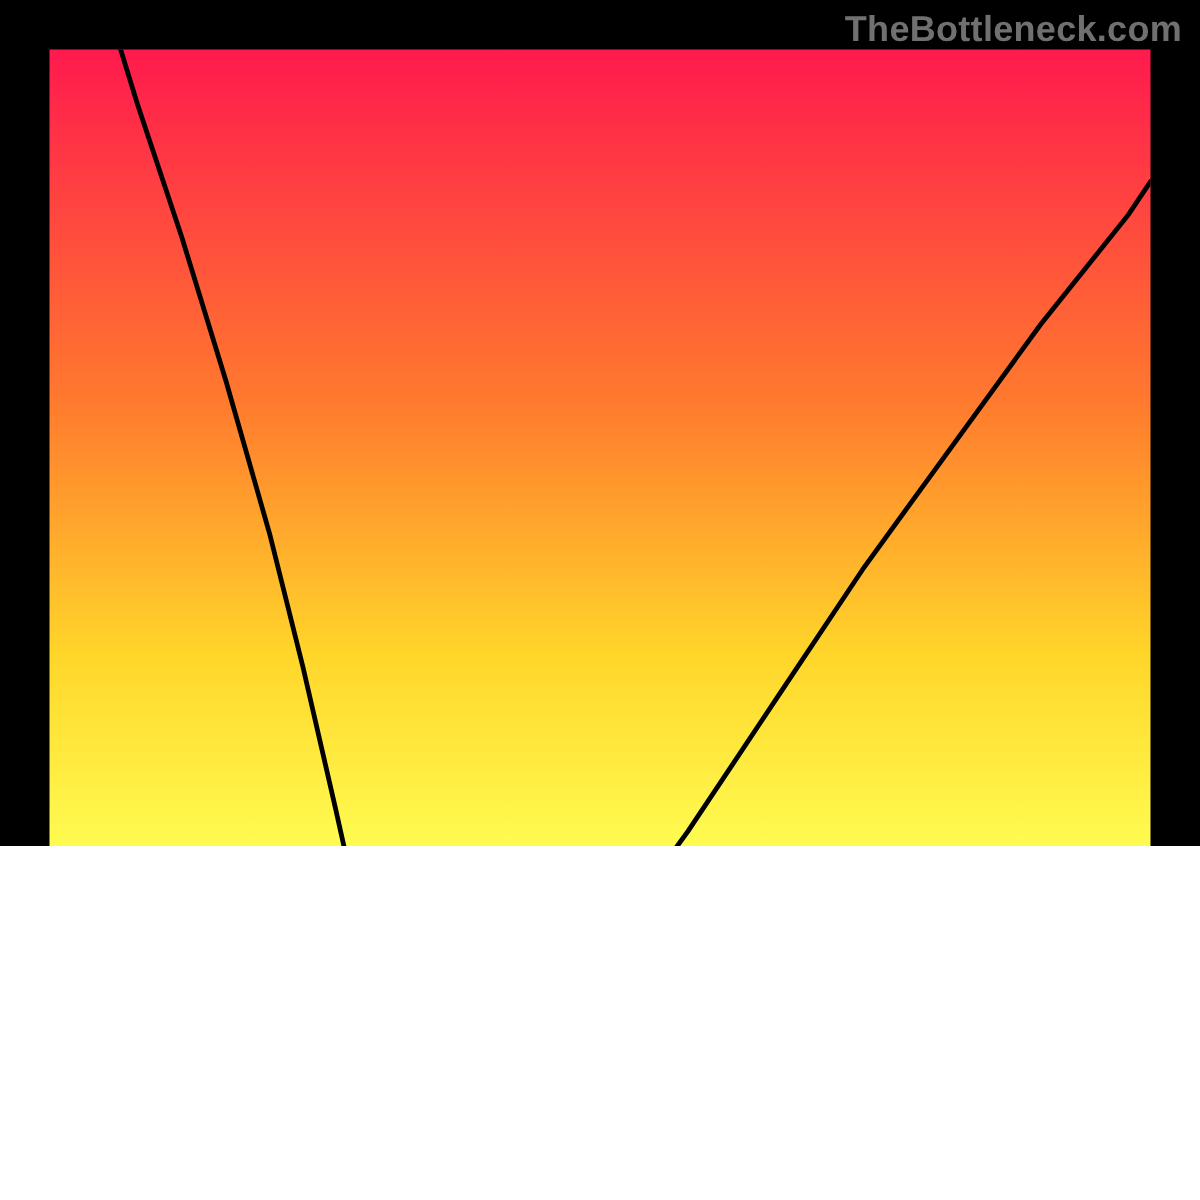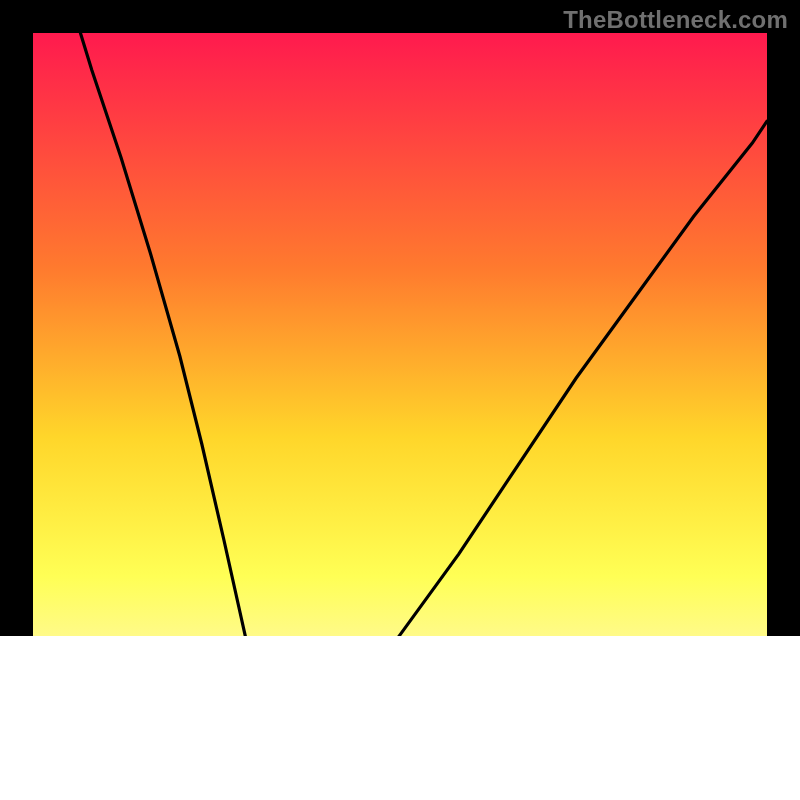--- a/index.html
+++ b/index.html
@@ -4,21 +4,21 @@
 <style>
   body {
     margin: 0;
     padding: 0;
     background: #fff;
     font-family: Arial, Helvetica, sans-serif;
   }
   .stage {
     position: relative;
     width: 800px;
-    height: 636px;
+    height: 564px;
     background: #000;
     overflow: hidden;
   }
   .watermark {
     position: absolute;
     top: 6px;
     right: 12px;
     color: #707070;
     font-size: 24px;
     font-weight: 600;

